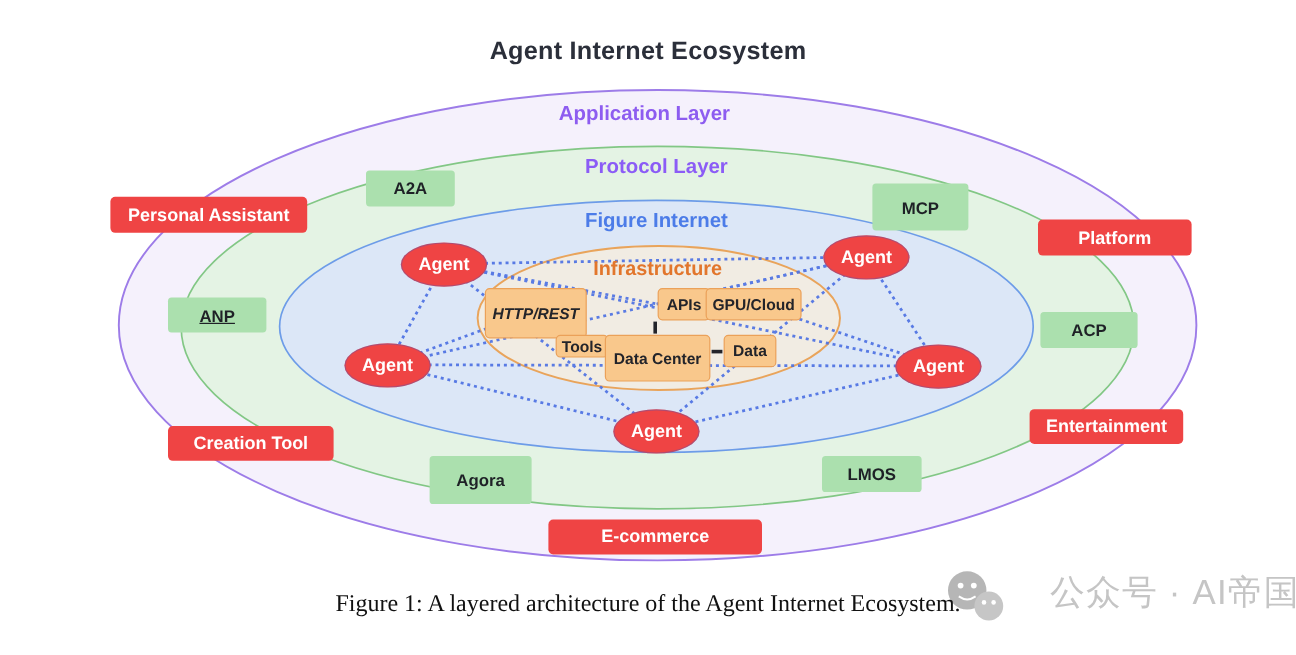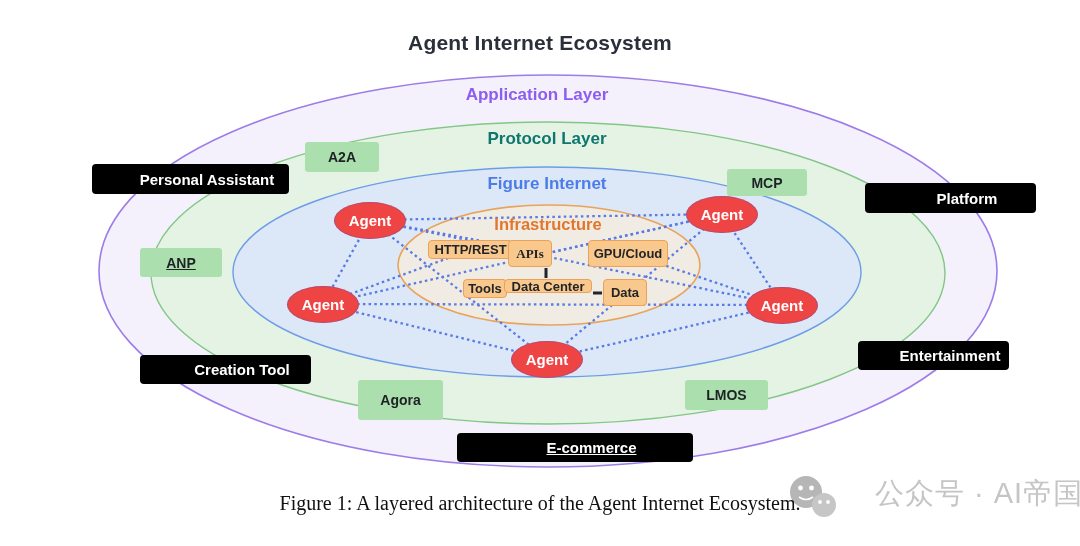--- a/index.html
+++ b/index.html
@@ -7,41 +7,41 @@
     position:relative;width:1080px;height:546px;background:#ffffff;overflow:hidden;
     font-family:"Liberation Sans", sans-serif;
   }
   .abs{position:absolute;}
   #title{
     left:0;top:31px;width:1080px;text-align:center;
     font-size:21px;font-weight:bold;color:#2b2f3a;letter-spacing:.2px;
   }
   .layer-label{font-weight:bold;font-size:17px;text-align:center;width:300px;margin-left:-150px;}
   #app-layer-label{left:537px;top:85px;color:#8d5cf0;}
-  #proto-layer-label{left:547px;top:129px;color:#0f766e;}
+  #proto-layer-label{left:547px;top:129px;color:#8b5cf6;}
   #ai-layer-label{left:547px;top:174px;color:#4c7ce8;}
   #infra-layer-label{left:548px;top:215px;color:#e2762c;font-size:16.5px;}
   .agent{
     width:72px;height:37px;border-radius:50%;background:#ef4444;
     color:#ffffff;font-weight:bold;font-size:15px;
     display:flex;align-items:center;justify-content:center;
     box-shadow:0 0 0 1px rgba(58,92,200,.35) inset;
   }
   .infra-box{
     background:#f9c88c;border:1.5px solid #eba159;border-radius:4px;
     color:#23242a;font-weight:bold;font-size:13px;
     display:flex;align-items:center;justify-content:center;box-sizing:border-box;
   }
   .green-box{
     background:#abe0ae;border-radius:3px;color:#1e2126;font-weight:bold;font-size:14px;
     display:flex;align-items:center;justify-content:center;
   }
   .purple-box{
-    background:#000000;border-radius:4px;color:#ffffff;font-weight:bold;font-size:15px;
-    display:flex;align-items:center;justify-content:center;padding-left:33px;
+    background:#ef4444;border-radius:4px;color:#ffffff;font-weight:bold;font-size:15px;
+    display:flex;align-items:center;justify-content:center;
   }
   #caption{
     left:0;top:492px;width:1080px;text-align:center;z-index:3;
     font-family:"Liberation Serif", serif;font-size:20px;color:#111111;
   }
   #watermark{left:786px;top:474px;z-index:2;display:flex;align-items:flex-start;gap:27px;}
   #watermark-text{
     font-size:29px;color:#c5c5c5;letter-spacing:1px;white-space:nowrap;
     font-family:"Liberation Sans", sans-serif;margin-left:4px;
   }
@@ -87,38 +87,39 @@
   <div id="proto-layer-label" class="abs layer-label">Protocol Layer</div>
   <div id="ai-layer-label" class="abs layer-label">Figure Internet</div>
   <div id="infra-layer-label" class="abs layer-label">Infrastructure</div>
 
   <div class="abs agent" style="left:334px;top:202px;">Agent</div>
   <div class="abs agent" style="left:686px;top:196px;">Agent</div>
   <div class="abs agent" style="left:287px;top:286px;">Agent</div>
   <div class="abs agent" style="left:746px;top:287px;">Agent</div>
   <div class="abs agent" style="left:511px;top:341px;">Agent</div>
 
-  <div class="abs infra-box" style="left:428px;top:240px;width:85px;height:19px;">HTTP/REST</div>
-  <div class="abs infra-box" style="left:508px;top:240px;width:44px;height:27px;font-family:Liberation Serif, serif;">APIs</div>
+  <div class="abs infra-box" style="left:404px;top:240px;width:85px;height:42px;font-style:italic;">HTTP/REST</div>
+  <div class="abs infra-box" style="left:548px;top:240px;width:44px;height:27px;">APIs</div>
   <div class="abs infra-box" style="left:588px;top:240px;width:80px;height:27px;">GPU/Cloud</div>
   <div class="abs infra-box" style="left:463px;top:279px;width:44px;height:19px;">Tools</div>
-  <div class="abs infra-box" style="left:504px;top:279px;width:88px;height:14px;">Data Center</div>
+  <div class="abs infra-box" style="left:504px;top:279px;width:88px;height:39px;">Data Center</div>
   <div class="abs infra-box" style="left:603px;top:279px;width:44px;height:27px;">Data</div>
 
   <div class="abs green-box" style="left:305px;top:142px;width:74px;height:30px;">A2A</div>
-  <div class="abs green-box" style="left:727px;top:153px;width:80px;height:27px;margin-top:16px;">MCP</div>
+  <div class="abs green-box" style="left:727px;top:153px;width:80px;height:39px;">MCP</div>
   <div class="abs green-box" style="left:140px;top:248px;width:82px;height:29px;text-decoration:underline;">ANP</div>
+  <div class="abs green-box" style="left:867px;top:260px;width:81px;height:30px;">ACP</div>
   <div class="abs green-box" style="left:358px;top:380px;width:85px;height:40px;">Agora</div>
   <div class="abs green-box" style="left:685px;top:380px;width:83px;height:30px;">LMOS</div>
 
   <div class="abs purple-box" style="left:92px;top:164px;width:164px;height:30px;">Personal Assistant</div>
-  <div class="abs purple-box" style="left:865px;top:183px;width:138px;height:30px;">Platform</div>
+  <div class="abs purple-box" style="left:865px;top:183px;width:128px;height:30px;">Platform</div>
   <div class="abs purple-box" style="left:140px;top:355px;width:138px;height:29px;">Creation Tool</div>
-  <div class="abs purple-box" style="left:858px;top:341px;width:118px;height:29px;">Entertainment</div>
-  <div class="abs purple-box" style="left:457px;top:433px;width:203px;height:29px;text-decoration:underline;">E-commerce</div>
+  <div class="abs purple-box" style="left:858px;top:341px;width:128px;height:29px;">Entertainment</div>
+  <div class="abs purple-box" style="left:457px;top:433px;width:178px;height:29px;">E-commerce</div>
 
   <div id="caption" class="abs">Figure 1: A layered architecture of the Agent Internet Ecosystem.</div>
 
   <div id="watermark" class="abs">
     <svg width="58" height="46" viewBox="0 0 58 46">
       <g opacity="0.75">
         <circle cx="20" cy="18" r="16" fill="#9e9e9e"></circle>
         <circle cx="14.5" cy="14" r="2.4" fill="#ffffff"></circle>
         <circle cx="25.5" cy="14" r="2.4" fill="#ffffff"></circle>
         <path d="M13 23 q7 5 14 0" stroke="#ffffff" stroke-width="1.6" fill="none"></path>

